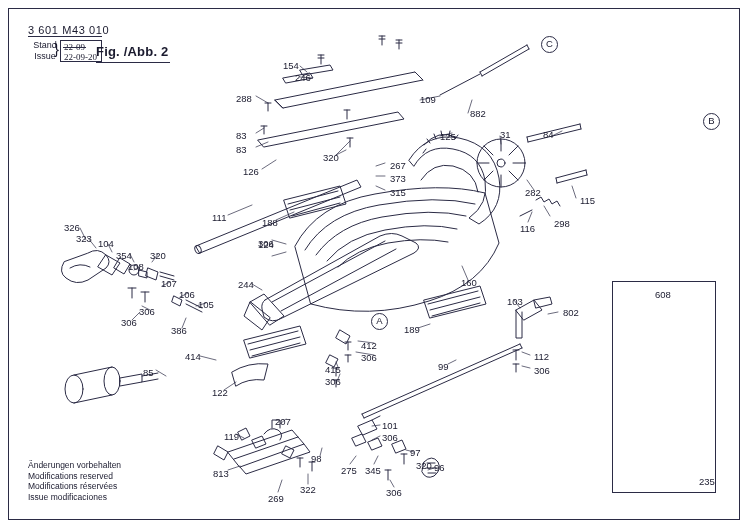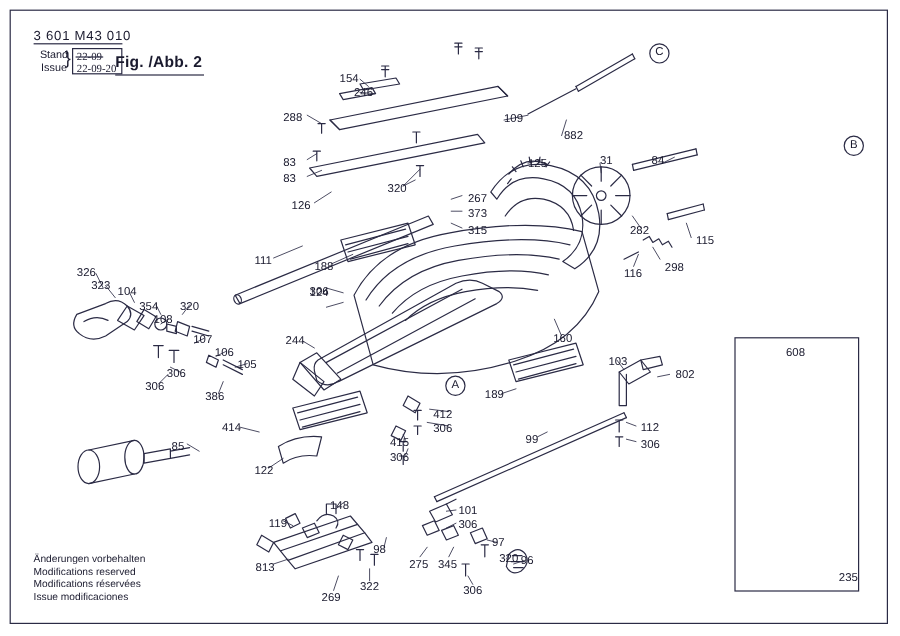--- a/index.html
+++ b/index.html
@@ -433,21 +433,21 @@
 <div class="cal" style="left:534px;top:352px">112</div>
 <div class="cal" style="left:534px;top:366px">306</div>
 <div class="cal" style="left:438px;top:362px">99</div>
 <div class="cal" style="left:185px;top:352px">414</div>
 <div class="cal" style="left:325px;top:365px">415</div>
 <div class="cal" style="left:325px;top:377px">306</div>
 <div class="cal" style="left:143px;top:368px">85</div>
 <div class="cal" style="left:212px;top:388px">122</div>
 <div class="cal" style="left:382px;top:421px">101</div>
 <div class="cal" style="left:382px;top:433px">306</div>
-<div class="cal" style="left:275px;top:417px">148</div>
+<div class="cal" style="left:275px;top:417px">207</div>
 <div class="cal" style="left:224px;top:432px">119</div>
 <div class="cal" style="left:410px;top:448px">97</div>
 <div class="cal" style="left:311px;top:454px">98</div>
 <div class="cal" style="left:341px;top:466px">275</div>
 <div class="cal" style="left:365px;top:466px">345</div>
 <div class="cal" style="left:416px;top:461px">320</div>
 <div class="cal" style="left:434px;top:463px">96</div>
 <div class="cal" style="left:386px;top:488px">306</div>
 <div class="cal" style="left:213px;top:469px">813</div>
 <div class="cal" style="left:300px;top:485px">322</div>

